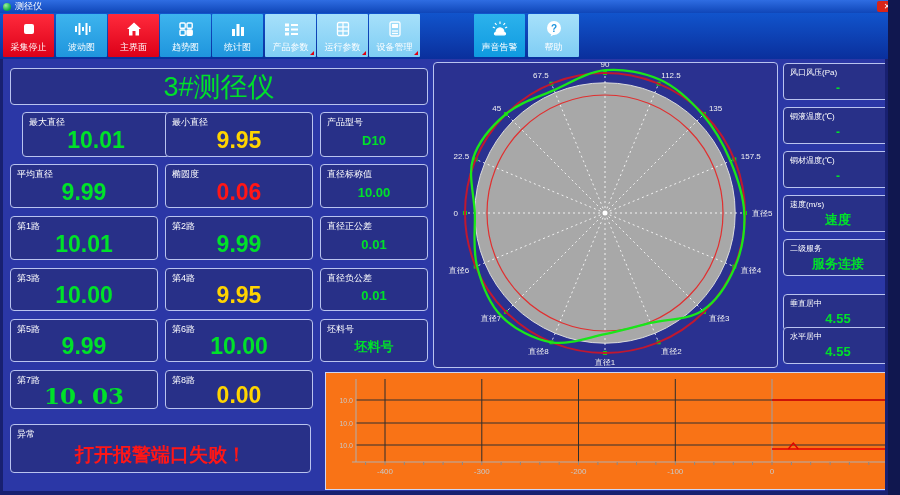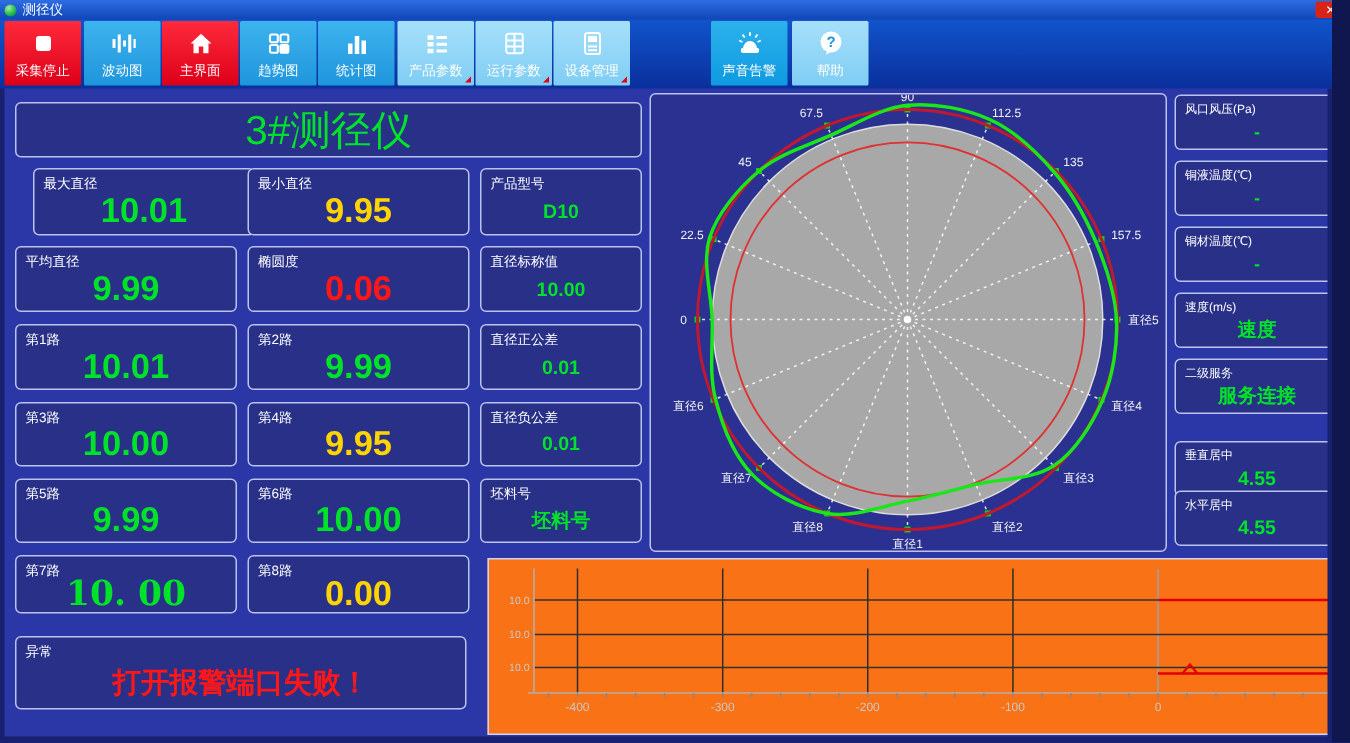--- a/index.html
+++ b/index.html
@@ -246,21 +246,21 @@
       <div class="cell" style="left: 165px; top: 319px; width: 148px; height: 43px;">
         <span class="clabel">第6路</span>
         <span class="cvalue" style="color: rgb(0, 225, 42); font-size: 23px;">10.00</span>
       </div>
       <div class="cell" style="left: 320px; top: 319px; width: 108px; height: 43px;">
         <span class="clabel">坯料号</span>
         <span class="cvalue" style="color: rgb(0, 225, 42); font-size: 13px;">坯料号</span>
       </div>
       <div class="cell" style="left: 10px; top: 370px; width: 148px; height: 39px;">
         <span class="clabel">第7路</span>
-        <span class="cvalue" style="color: rgb(0, 225, 42); font-size: 23px; font-family: &quot;DejaVu Serif&quot;, serif;">10. 00</span>
+        <span class="cvalue" style="color: rgb(0, 225, 42); font-size: 23px; font-family: &quot;DejaVu Serif&quot;, serif;">10. 03</span>
       </div>
       <div class="cell" style="left: 165px; top: 370px; width: 148px; height: 39px;">
         <span class="clabel">第8路</span>
         <span class="cvalue" style="color: rgb(255, 212, 0); font-size: 23px;">0.00</span>
       </div>
     </div>
 
   <div class="cell" id="error-cell" style="left:10px;top:424px;width:301px;height:49px;">
     <span class="clabel">异常</span>
     <span class="cvalue" id="error-value" style="font-size: 19px; color: rgb(255, 22, 22);">打开报警端口失败！</span>

